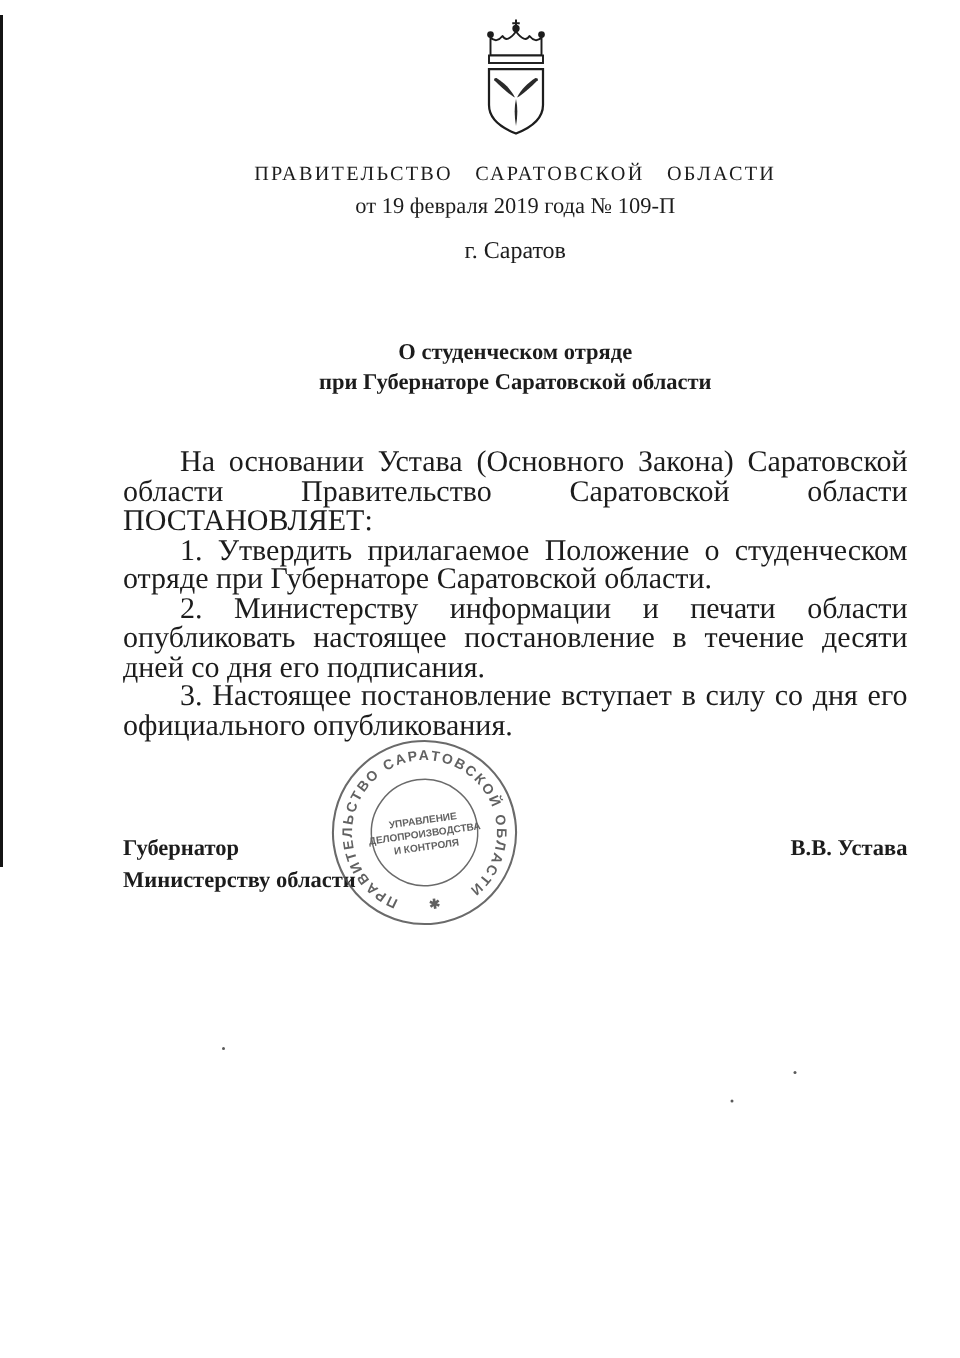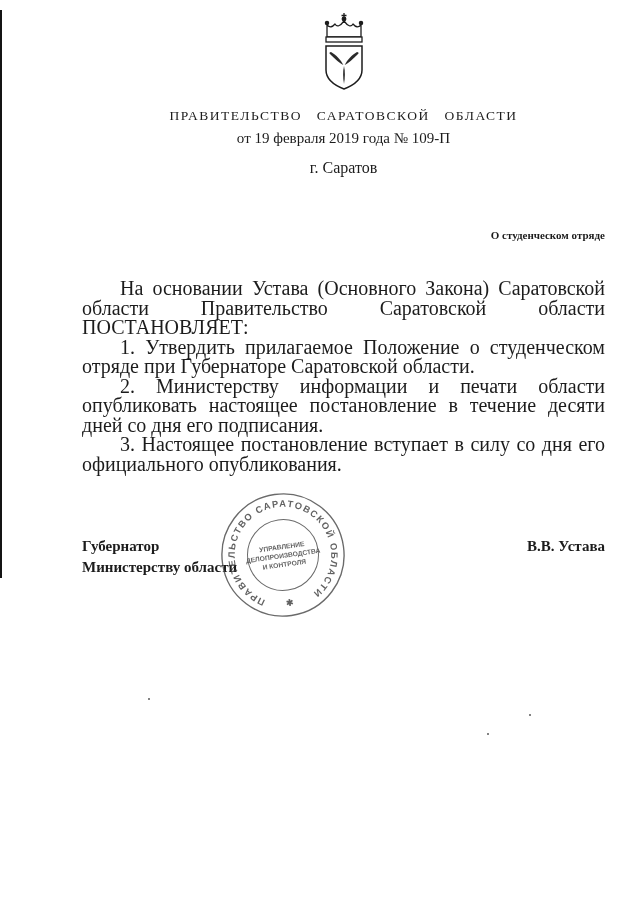--- a/index.html
+++ b/index.html
@@ -14,21 +14,21 @@
   .content { margin-left:82px; margin-right:35px; }
   .center { text-align:center; }
 
   .emblem { width:54px; height:80px; margin:10px auto 0; }
 
   .org   { margin-top:18px; font-size:13.5px; letter-spacing:1.5px; word-spacing:10px; }
   .doctype { margin-top:8px; font-size:16.5px; font-weight:bold; letter-spacing:2.5px; }
   .dateline { margin-top:6px; font-size:15px;text-align:center; }
   .city { margin-top:12px; font-size:16px; }
 
-  .subject { margin-top:48px; font-weight:bold; font-size:11px; line-height:20px; text-align:right; }
+  .subject { margin-top:48px; font-weight:bold; font-size:15px; line-height:20px; text-align:center; }
 
   .body-text { margin-top:34px; font-size:20px; line-height:19.5px; }
   .body-text p { text-align:justify; text-indent:38px; }
 
   .sig-row {
     margin-top:62px; display:flex; justify-content:space-between; align-items:flex-start;
     font-weight:bold; font-size:15px; line-height:21px;
   }
 
   .stamp {
@@ -78,20 +78,21 @@
         </g>
       </svg>
     </div>
 
     <div class="org center">ПРАВИТЕЛЬСТВО САРАТОВСКОЙ ОБЛАСТИ</div>
     <div class="dateline center">от 19 февраля 2019 года № 109-П</div>
     <div class="city center">г. Саратов</div>
 
     <div class="subject">
       <div>О студенческом отряде</div>
+      <div>при Губернаторе Саратовской области</div>
     </div>
 
     <div class="body-text">
       <p>На основании Устава (Основного Закона) Саратовской области Правительство Саратовской области ПОСТАНОВЛЯЕТ:</p>
       <p>1. Утвердить прилагаемое Положение о студенческом отряде при Губернаторе Саратовской области.</p>
       <p>2. Министерству информации и печати области опубликовать настоящее постановление в течение десяти дней со дня его подписания.</p>
       <p>3. Настоящее постановление вступает в силу со дня его официального опубликования.</p>
     </div>
 
     <div class="sig-row">

